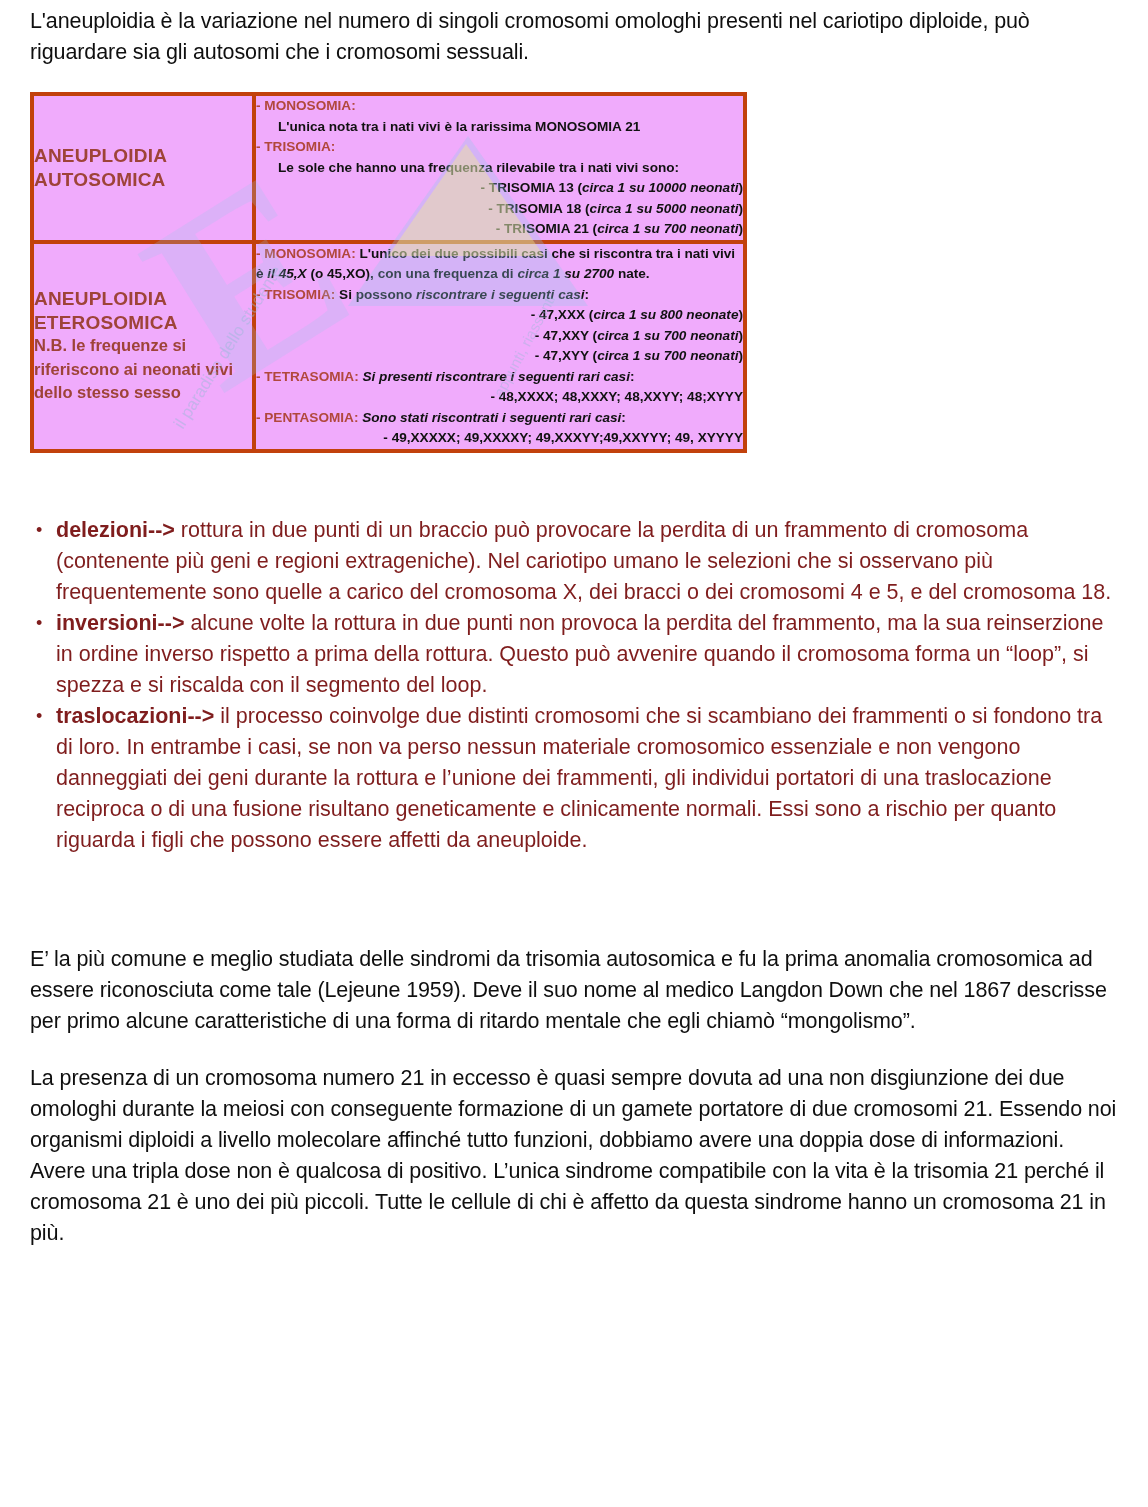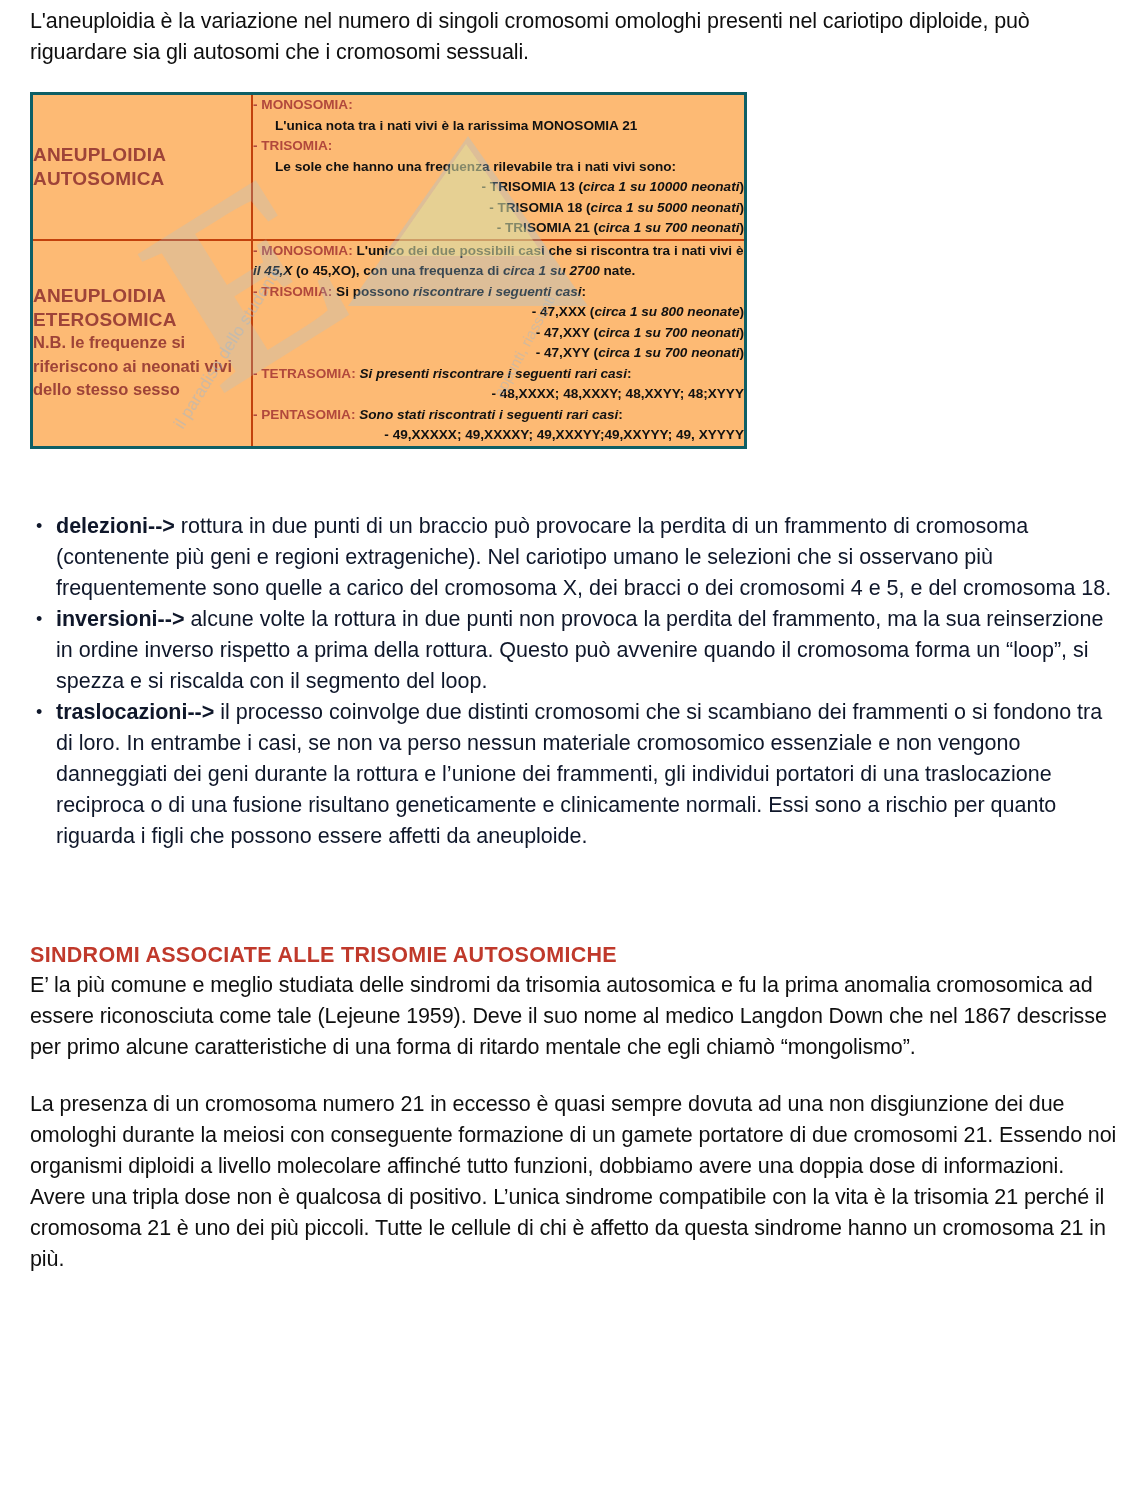--- a/index.html
+++ b/index.html
@@ -49,23 +49,23 @@
     position: relative;
   }
   table.aneu-table {
     border-collapse: collapse;
     width: 717px;
     background: #aaf0f0;
     border: 3px solid #0d5f66;
     table-layout: fixed;
   }
   table.aneu-table td {
-    border: 2px solid #c2410c;
+    border: 4px solid #c2410c;
     vertical-align: middle;
-    background: #fdba74;
+    background: #f0abfc;
     padding: 0;
   }
   td.cat-cell {
     width: 218px;
     text-align: left;
     padding: 4px 6px 4px 14px;
     vertical-align: middle;
   }
   td.detail-cell {
     padding: 5px 6px 6px 6px;
@@ -160,21 +160,21 @@
   ul.bullets {
     margin: 0;
     padding: 0;
     list-style: none;
   }
   ul.bullets > li {
     position: relative;
     padding-left: 26px;
     font-size: 21.5px;
     line-height: 31px;
-    color: #0f172a;
+    color: #7f1d1d;
     margin: 0;
   }
   ul.bullets > li::before {
     content: "\2022";
     position: absolute;
     left: 6px;
     top: 0;
     font-size: 18px;
     line-height: 31px;
   }
@@ -241,19 +241,18 @@
 
     <ul class="bullets" id="structural-bullets">
         <li><span class="b-term">delezioni--&gt;</span><span> rottura in due punti di un braccio può provocare la perdita di un frammento di cromosoma (contenente più geni e regioni extrageniche). Nel cariotipo umano le selezioni che si osservano più frequentemente sono quelle a carico del cromosoma X, dei bracci o dei cromosomi 4 e 5, e del cromosoma 18.</span></li>
         <li><span class="b-term">inversioni--&gt;</span><span> alcune volte la rottura in due punti non provoca la perdita del frammento, ma la sua reinserzione in ordine inverso rispetto a prima della rottura. Questo può avvenire quando il cromosoma forma un “loop”, si spezza e si riscalda con il segmento del loop.</span></li>
         <li><span class="b-term">traslocazioni--&gt;</span><span>  il processo coinvolge due distinti cromosomi che si scambiano dei frammenti o si fondono tra di loro. In entrambe i casi, se non va perso nessun materiale cromosomico essenziale e non vengono danneggiati dei geni durante la rottura e l’unione dei frammenti, gli individui portatori di una traslocazione reciproca o di una fusione risultano geneticamente e clinicamente normali. Essi sono a rischio per quanto riguarda i figli che possono essere affetti da aneuploide.</span></li>
       </ul>
 
     <div class="spacer-lg"></div>
     <div class="spacer-md"></div>
 
-    <h2 class="red-head caps">SINDROMI ASSOCIATE ALLE TRISOMIE AUTOSOMICHE</h2>
     <p class="body-text">E’ la più comune e meglio studiata delle sindromi da trisomia autosomica e fu la prima anomalia cromosomica ad essere riconosciuta come tale (Lejeune 1959). Deve il suo nome al medico Langdon Down che nel 1867 descrisse per primo alcune caratteristiche di una forma di ritardo mentale che egli chiamò “mongolismo”.</p>
     <div class="spacer-md"></div>
     <p class="body-text">La presenza di un cromosoma numero 21 in eccesso è quasi sempre dovuta ad una non disgiunzione dei due omologhi durante la meiosi con conseguente formazione di un gamete portatore di due cromosomi 21. Essendo noi organismi diploidi a livello molecolare affinché tutto funzioni, dobbiamo avere una doppia dose di informazioni. Avere una tripla dose non è qualcosa di positivo. L’unica sindrome compatibile con la vita è la trisomia 21 perché il cromosoma 21 è uno dei più piccoli. Tutte le cellule di chi è affetto da questa sindrome hanno un cromosoma 21 in più.</p>
 
   </div>
 </div>
 
 </body></html>

